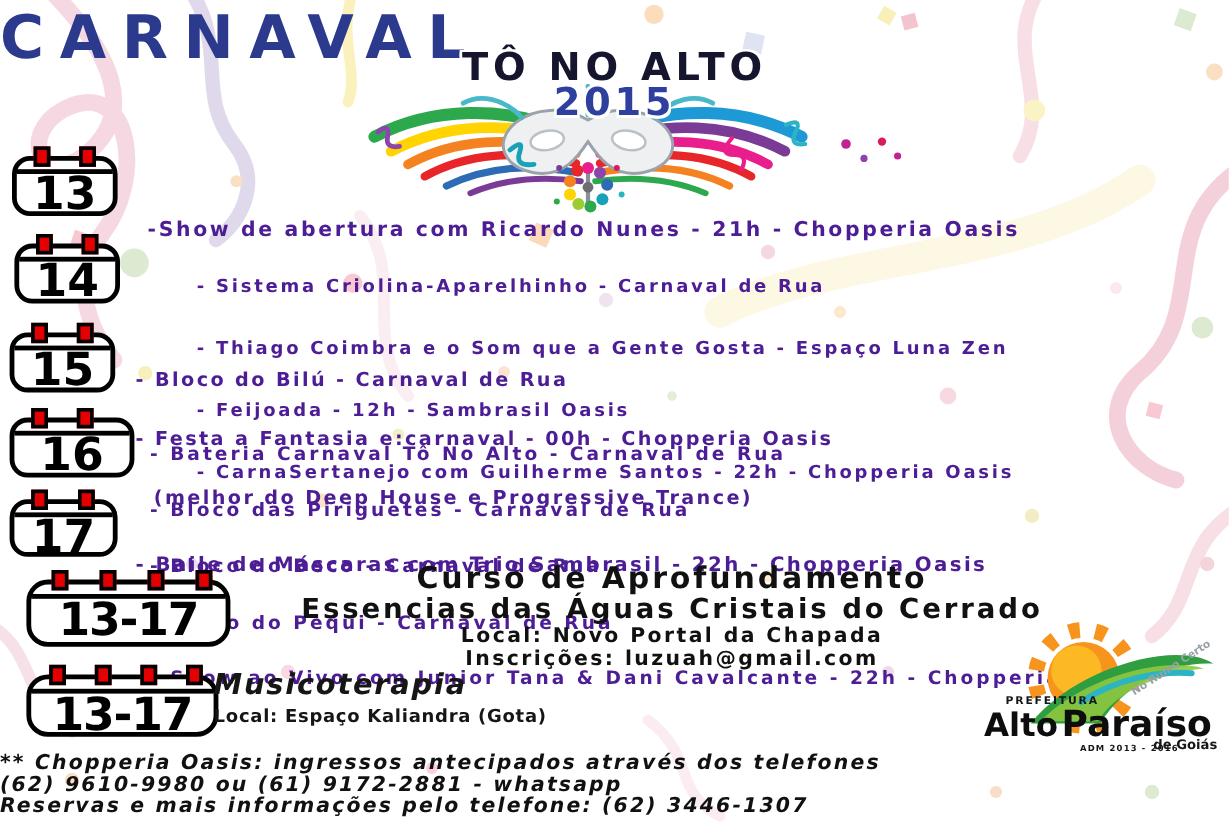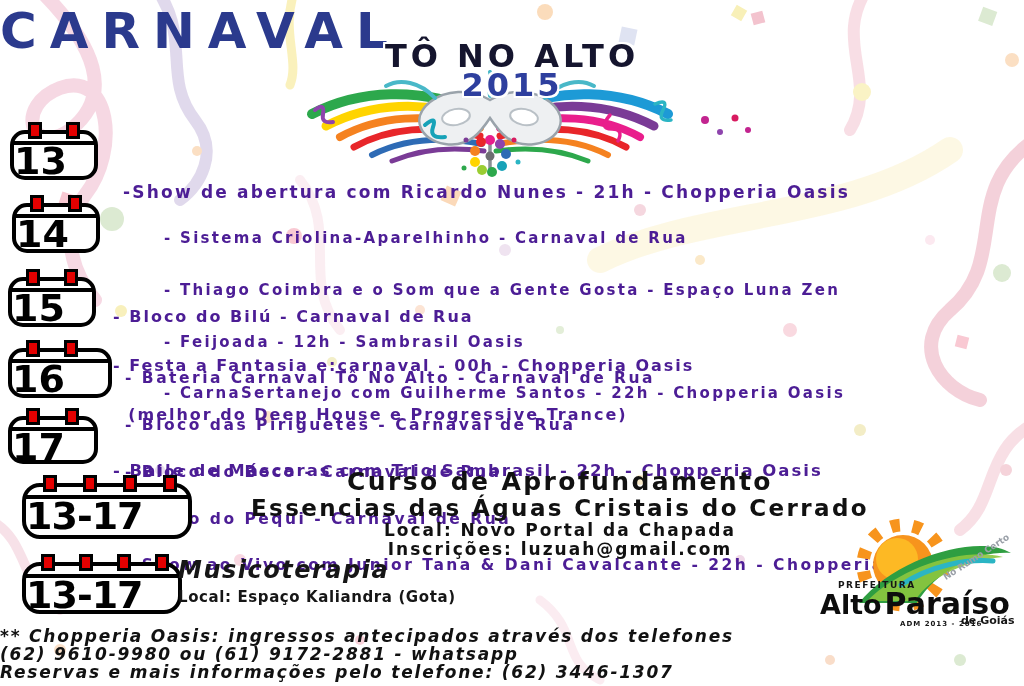--- a/index.html
+++ b/index.html
@@ -13,21 +13,21 @@
          font-size:50px;font-weight:800;color:#2b3a8d;letter-spacing:13px;}
   .subtitle{position:absolute;left:0;right:0;top:37px;text-align:center;z-index:4;
          font-size:32px;font-weight:800;color:#15152e;letter-spacing:4px;
          text-shadow:-2px -2px 0 #fff,2px -2px 0 #fff,-2px 2px 0 #fff,2px 2px 0 #fff,0 -2px 0 #fff,0 2px 0 #fff,-2px 0 0 #fff,2px 0 0 #fff;}
   .year{position:absolute;left:0;right:0;top:66px;text-align:center;z-index:4;
          font-size:32px;font-weight:800;color:#2e3f9e;letter-spacing:3px;
          text-shadow:-2px -2px 0 #fff,2px -2px 0 #fff,-2px 2px 0 #fff,2px 2px 0 #fff,0 -2px 0 #fff,0 2px 0 #fff,-2px 0 0 #fff,2px 0 0 #fff;}
   .cal{position:absolute;background:#fff;border:4px solid #000;border-radius:15px;z-index:2;}
   .cal .tab{position:absolute;top:-12px;width:14px;height:17px;background:#e40000;border:3px solid #000;}
   .cal-top{height:11px;border-bottom:4px solid #000;}
-  .cal-num{font-weight:700;font-size:38px;line-height:32px;color:#000;}
+  .cal-num{text-align:center;font-weight:700;font-size:38px;line-height:32px;color:#000;}
   .cal.wide{border-radius:18px;}
   .cal.wide .cal-top{height:12px;}
   .cal.wide .cal-num{font-size:38px;line-height:34px;letter-spacing:-1px;}
   .ev{position:absolute;z-index:2;font-weight:700;white-space:pre;color:#4c1d95;}
   .course1{position:absolute;left:210px;top:468px;width:700px;text-align:center;z-index:2;font-weight:700;color:#111;}
   .c1a{font-size:25px;letter-spacing:2.4px;line-height:27px;}
   .c1b{font-size:23px;letter-spacing:2.4px;line-height:26px;}
   .c1c{font-size:17px;letter-spacing:2px;line-height:19px;}
   .music-title{position:absolute;left:178px;top:556px;z-index:2;font-weight:700;font-style:italic;font-size:24px;letter-spacing:1.5px;}
   .music-loc{position:absolute;left:178px;top:588px;z-index:2;font-weight:700;font-size:15px;letter-spacing:0.6px;}

